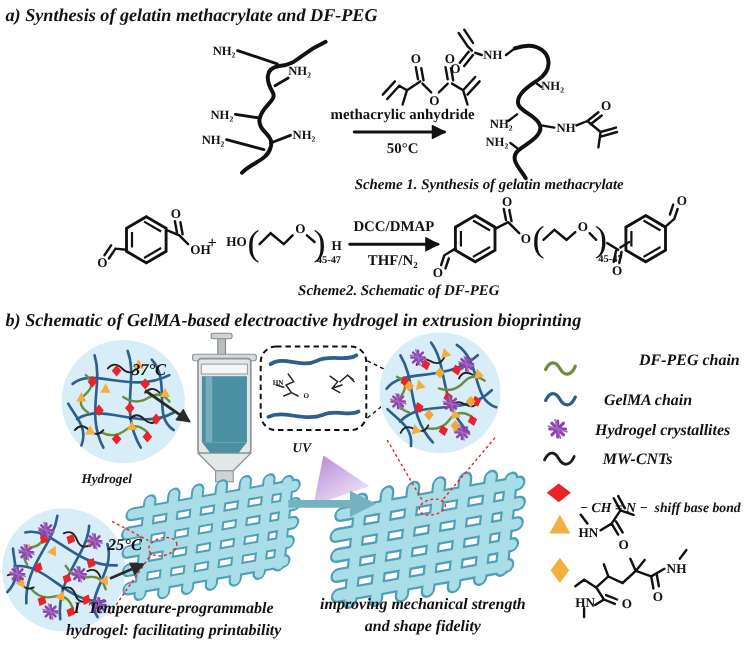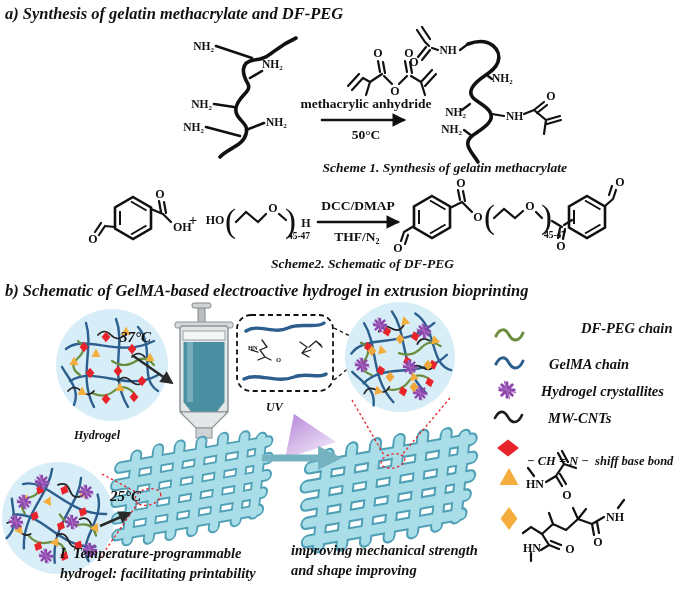--- a/index.html
+++ b/index.html
@@ -3,21 +3,21 @@
 <meta charset="utf-8">
 <style>
   html,body{margin:0;padding:0;background:#fff;}
   .fig{position:relative;width:685px;height:602px;background:#fff;overflow:hidden;
        font-family:"Liberation Serif",serif;color:#111;}
   .abs{position:absolute;font-style:italic;}
   .t{font-weight:bold;color:#111;line-height:1.18;}
   .title{font-size:16.5px;}
   .cap{font-size:13.5px;text-align:right;}
   .lbl{font-size:15px;text-align:right;}
-  .stepcap{font-size:14.5px;line-height:1.35;}
+  .stepcap{font-size:14.5px;line-height:1.35;text-align:center;}
   .legtxt{font-size:14.5px;white-space:nowrap;}
   .legtxt-sm{font-size:12.5px;white-space:nowrap;}
   svg{position:absolute;left:0;top:0;}
   svg text{font-family:"Liberation Serif",serif;font-weight:bold;fill:#111;}
   .chem{font-size:11.5px;}
   .chemO{font-size:12px;}
   .chemBig{font-size:15px;}
   .rxn{font-size:13.5px;}
   .paren{font-size:33px;font-weight:normal;}
   .sub{font-size:9.5px;}
@@ -326,30 +326,30 @@
   </g>
 </svg>
 
 <div class="abs t title" style="left:5px;top:4px;">a) Synthesis of gelatin methacrylate and DF-PEG</div>
 <div class="abs t cap" style="left:167px;top:160px;width:400px;">Scheme 1. Synthesis of gelatin methacrylate</div>
 <div class="abs t cap" style="left:254px;top:256px;width:200px;">Scheme2. Schematic of DF-PEG</div>
 <div class="abs t title" style="left:5px;top:281px;">b) Schematic of GelMA-based electroactive hydrogel in extrusion bioprinting</div>
 
 <div class="abs t lbl" style="left:120px;top:329px;">37°C</div>
 <div class="abs t" style="left:74px;top:428px;font-size:12px;">Hydrogel</div>
-<div class="abs t lbl" style="left:98px;top:488px;margin-left:12px;">25°C</div>
+<div class="abs t lbl" style="left:98px;top:488px;">25°C</div>
 <div class="abs t" style="left:266px;top:400px;font-size:12px;">UV</div>
 
 <div class="abs t stepcap" style="left:60px;top:544px;">
   <div>I&nbsp; Temperature-programmable</div>
   <div>hydrogel: facilitating printability</div>
 </div>
 <div class="abs t stepcap" style="left:291px;top:541px;">
   <div>improving mechanical strength</div>
-  <div>and shape improving</div>
+  <div>and shape fidelity</div>
 </div>
 
 <div class="abs t legtxt" style="left:545px;top:320px;margin-left:36px;">DF-PEG chain</div>
 <div class="abs t legtxt" style="left:549px;top:356px;">GelMA chain</div>
 <div class="abs t legtxt" style="left:541px;top:383px;">Hydrogel crystallites</div>
 <div class="abs t legtxt" style="left:548px;top:410px;">MW-CNTs</div>
 <div class="abs t legtxt-sm" style="left:527px;top:442px;margin-top:12px;">− CH = N −&nbsp; shiff base bond</div>
 
 </div>
 

